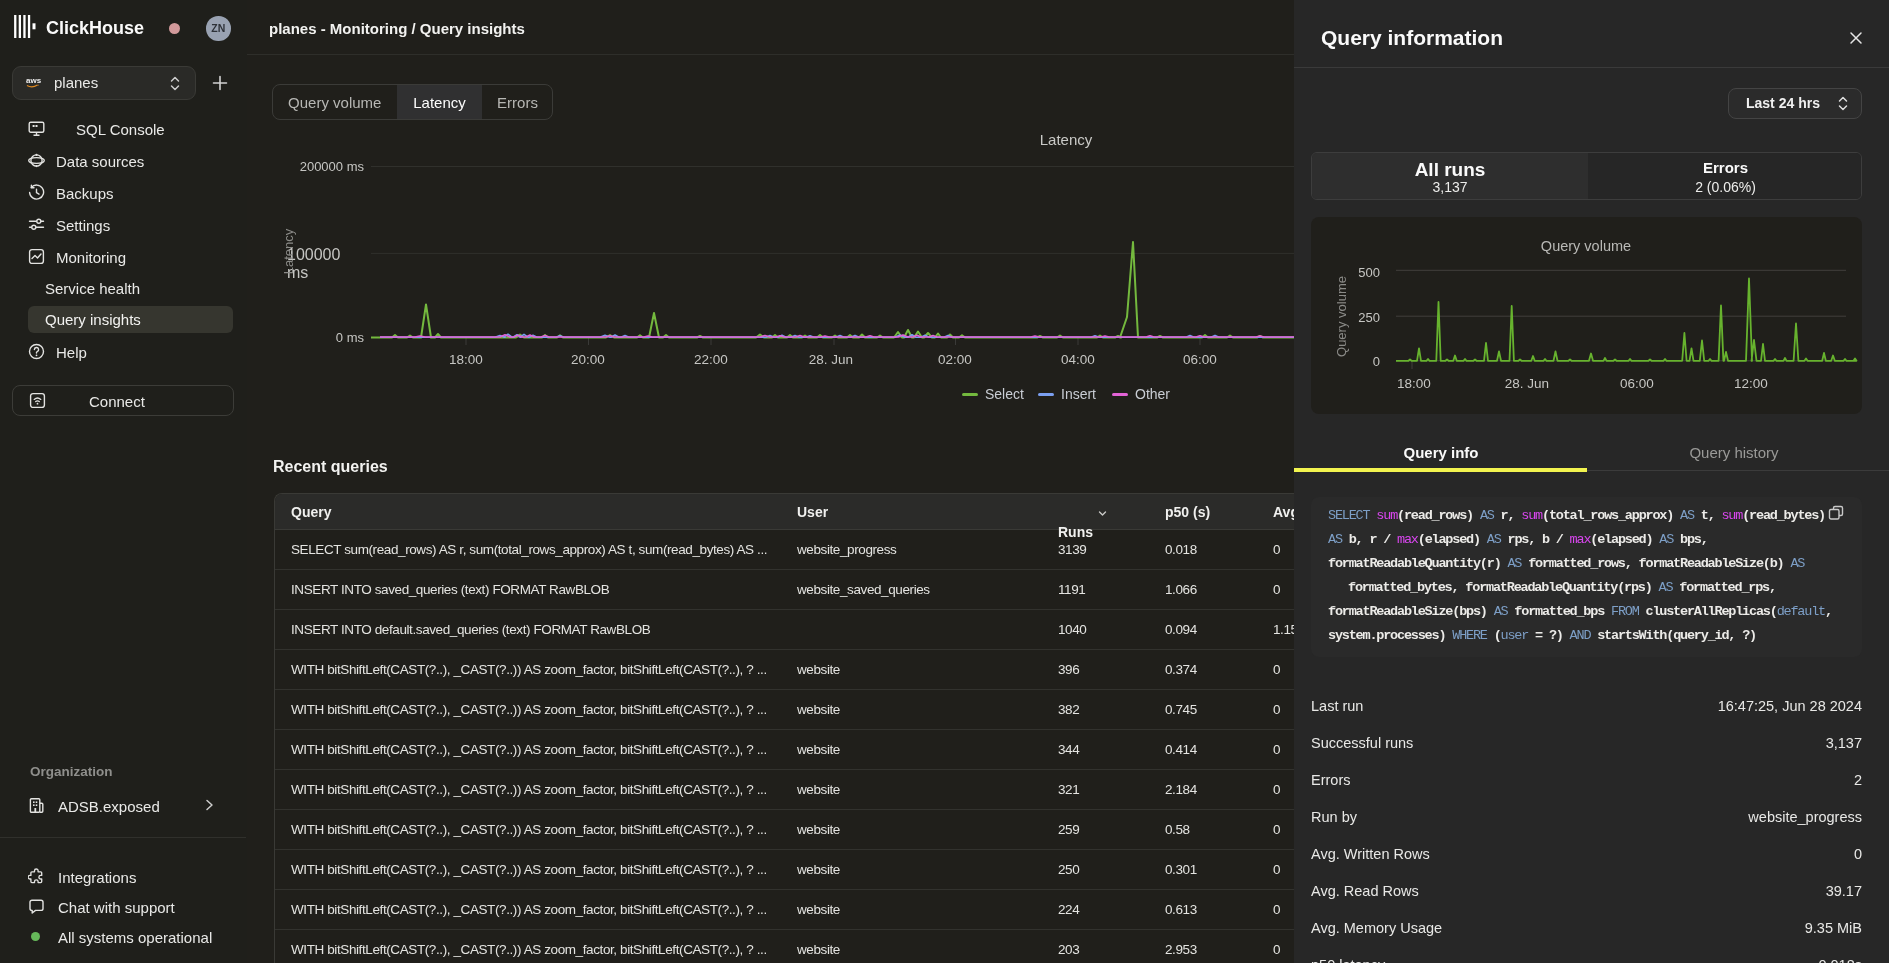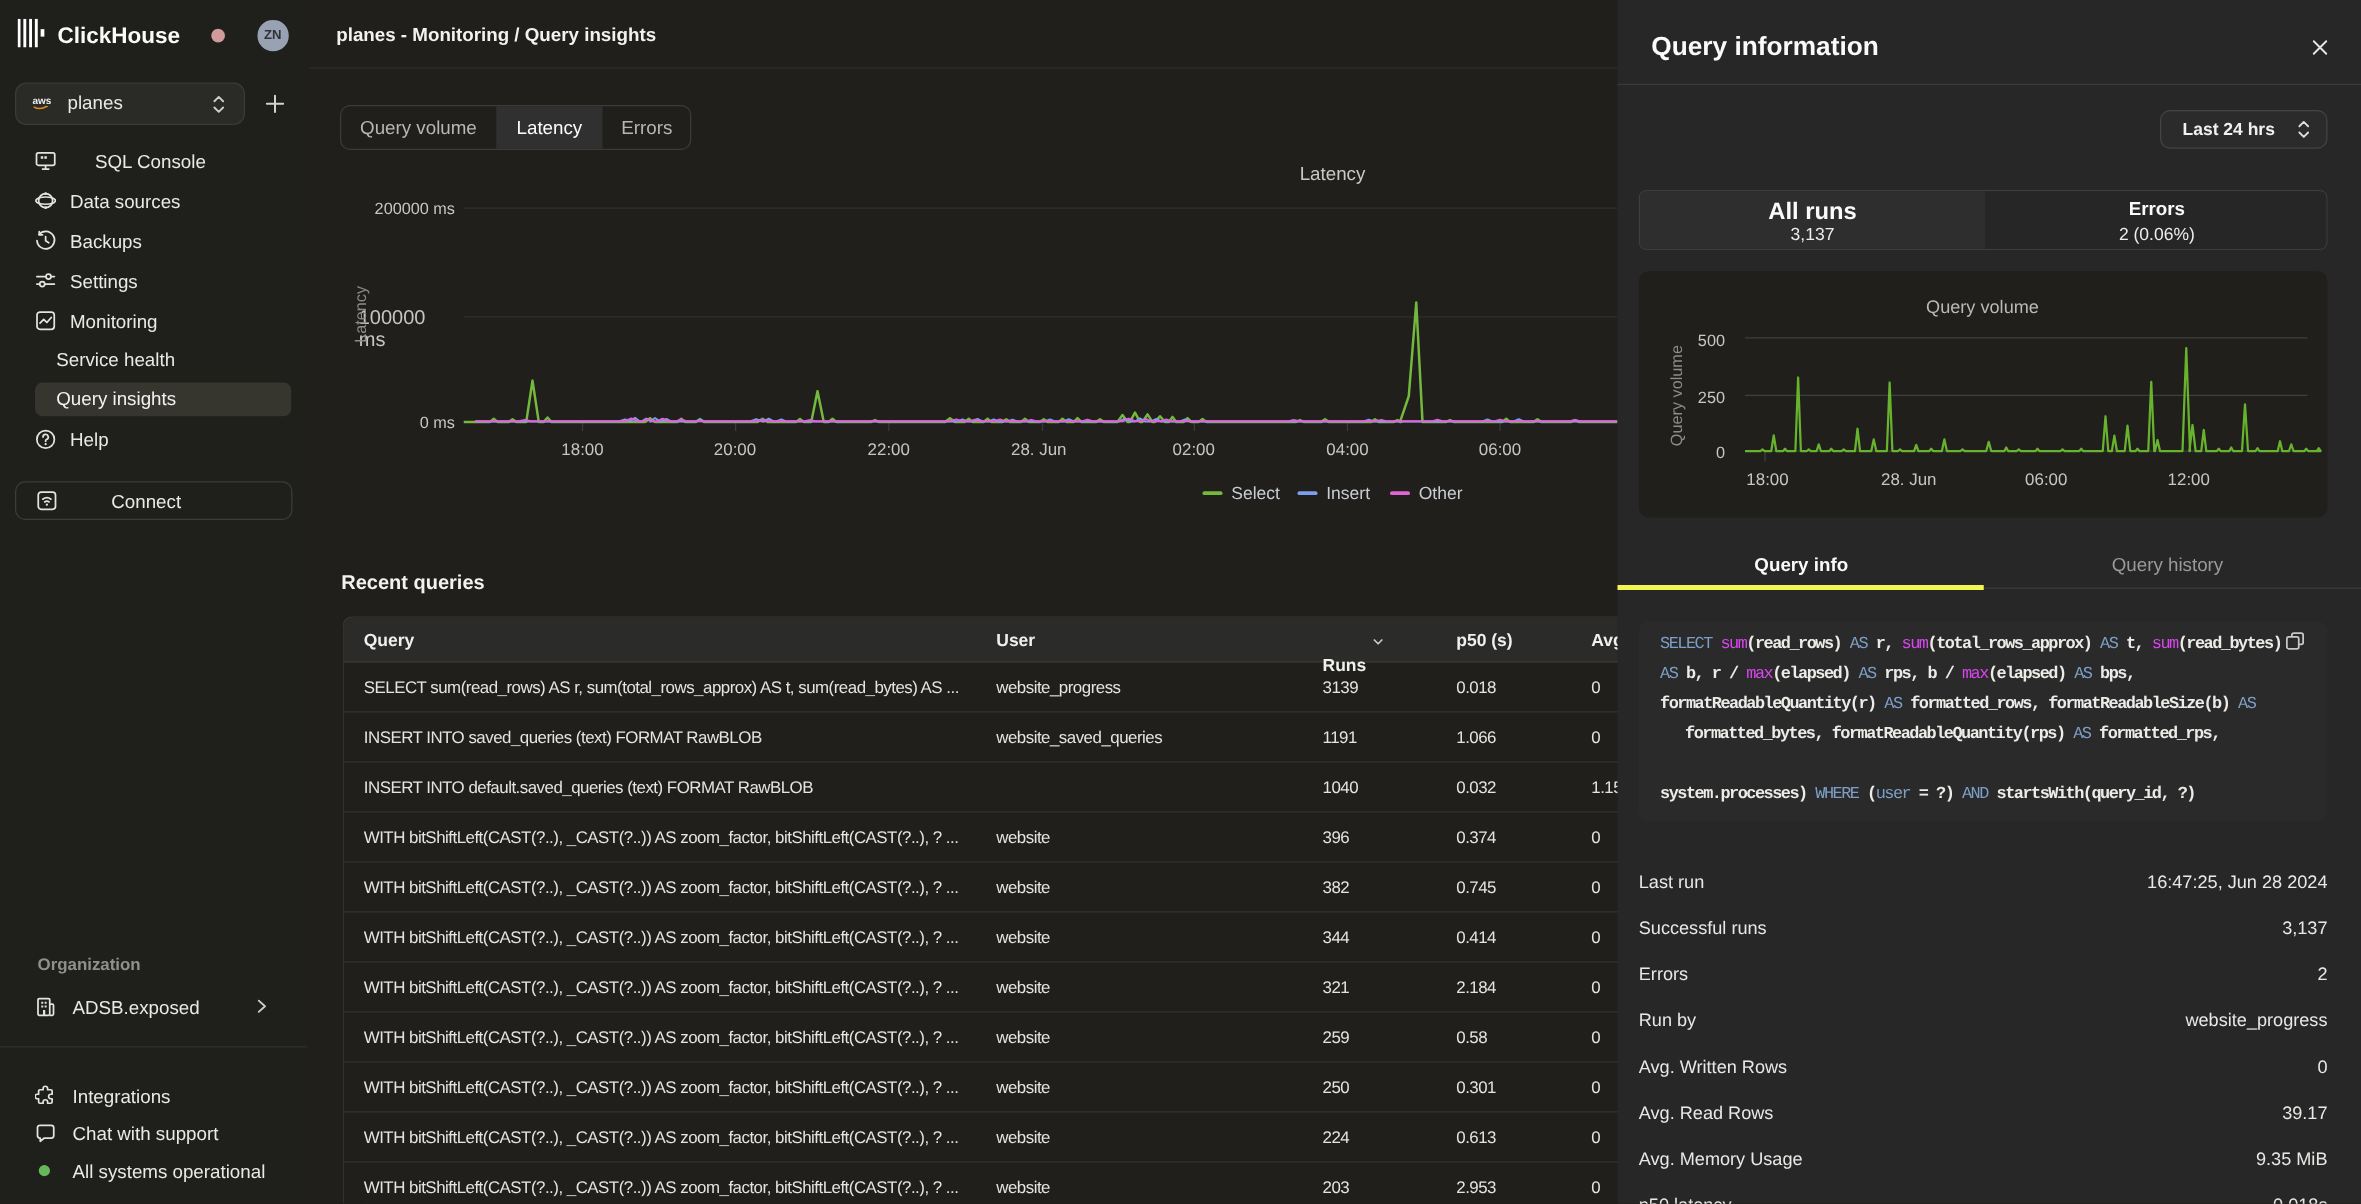--- a/index.html
+++ b/index.html
@@ -211,21 +211,21 @@
     <div class="abs" style="left:0; top:115px; width:1020px; height:1px; background:#32322e;"></div>
     <div class="abs td" style="left:16px; top:88px; width:500px; overflow:hidden;">INSERT INTO saved_queries (text) FORMAT RawBLOB</div>
     <div class="abs td" style="left:522px; top:88px;">website_saved_queries</div>
     <div class="abs td" style="left:783px; top:88px;">1191</div>
     <div class="abs td" style="left:890px; top:88px;">1.066</div>
     <div class="abs td" style="left:998px; top:88px;">0</div>
     <div class="abs" style="left:0; top:155px; width:1020px; height:1px; background:#32322e;"></div>
     <div class="abs td" style="left:16px; top:128px; width:500px; overflow:hidden;">INSERT INTO default.saved_queries (text) FORMAT RawBLOB</div>
     <div class="abs td" style="left:522px; top:128px;"></div>
     <div class="abs td" style="left:783px; top:128px;">1040</div>
-    <div class="abs td" style="left:890px; top:128px;">0.032</div>
+    <div class="abs td" style="left:890px; top:128px;">0.094</div>
     <div class="abs td" style="left:998px; top:128px;">1.15</div>
     <div class="abs" style="left:0; top:195px; width:1020px; height:1px; background:#32322e;"></div>
     <div class="abs td" style="left:16px; top:168px; width:500px; overflow:hidden;">WITH bitShiftLeft(CAST(?..), _CAST(?..)) AS zoom_factor, bitShiftLeft(CAST(?..), ? ...</div>
     <div class="abs td" style="left:522px; top:168px;">website</div>
     <div class="abs td" style="left:783px; top:168px;">396</div>
     <div class="abs td" style="left:890px; top:168px;">0.374</div>
     <div class="abs td" style="left:998px; top:168px;">0</div>
     <div class="abs" style="left:0; top:235px; width:1020px; height:1px; background:#32322e;"></div>
     <div class="abs td" style="left:16px; top:208px; width:500px; overflow:hidden;">WITH bitShiftLeft(CAST(?..), _CAST(?..)) AS zoom_factor, bitShiftLeft(CAST(?..), ? ...</div>
     <div class="abs td" style="left:522px; top:208px;">website</div>
@@ -315,20 +315,21 @@
   <div class="abs" style="left:0px; top:444px; width:294px; text-align:center; font-size:15px; font-weight:600; color:#fafafa;">Query info</div>
   <div class="abs" style="left:293px; top:444px; width:294px; text-align:center; font-size:15px; color:#9a9a98;">Query history</div>
   <div class="abs" style="left:293px; top:469.5px; width:302px; height:1px; background:#3b3b3b;"></div>
   <div class="abs" style="left:0px; top:468px; width:293px; height:3.5px; background:#f2f44f;"></div>
 
   <div class="abs" style="left:17px; top:497px; width:551px; height:160px; background:#2a2a2a; border-radius:8px;"></div>
   <div class="abs code" style="left:34px; top:508px;"><span class="kw">SELECT</span> <span class="fn">sum</span>(read_rows) <span class="kw">AS</span> r, <span class="fn">sum</span>(total_rows_approx) <span class="kw">AS</span> t, <span class="fn">sum</span>(read_bytes)</div>
   <div class="abs code" style="left:34px; top:532px;"><span class="kw">AS</span> b, r / <span class="fn">max</span>(elapsed) <span class="kw">AS</span> rps, b / <span class="fn">max</span>(elapsed) <span class="kw">AS</span> bps,</div>
   <div class="abs code" style="left:34px; top:556px;">formatReadableQuantity(r) <span class="kw">AS</span> formatted_rows, formatReadableSize(b) <span class="kw">AS</span></div>
   <div class="abs code" style="left:34px; top:580px;margin-left:20px;">formatted_bytes, formatReadableQuantity(rps) <span class="kw">AS</span> formatted_rps,</div>
+  <div class="abs code" style="left:34px; top:604px;">formatReadableSize(bps) <span class="kw">AS</span> formatted_bps <span class="kw">FROM</span> clusterAllReplicas(<span class="kw">default</span>,</div>
   <div class="abs code" style="left:34px; top:628px;">system.processes) <span class="kw">WHERE</span> (<span class="kw">user</span> = ?) <span class="kw">AND</span> startsWith(query_id, ?)</div>
   <svg class="abs" style="left:534px; top:505px;" width="17" height="17" viewBox="0 0 17 17">
     <rect x="1.5" y="4.5" width="9.5" height="9.5" rx="1.5" stroke="#c9c9c9" stroke-width="1.4" fill="none"></rect>
     <path d="M5.5 4.5 V3 a1.5 1.5 0 0 1 1.5 -1.5 h6 a1.5 1.5 0 0 1 1.5 1.5 v6 a1.5 1.5 0 0 1 -1.5 1.5 H11" stroke="#c9c9c9" stroke-width="1.4" fill="none"></path>
   </svg>
 
   <div class="abs stat" style="left:17px; top:698px;">Last run</div>
   <div class="abs stat" style="left:268px; top:698px; width:300px; text-align:right;">16:47:25, Jun 28 2024</div>
   <div class="abs stat" style="left:17px; top:735px;">Successful runs</div>
   <div class="abs stat" style="left:268px; top:735px; width:300px; text-align:right;">3,137</div>

